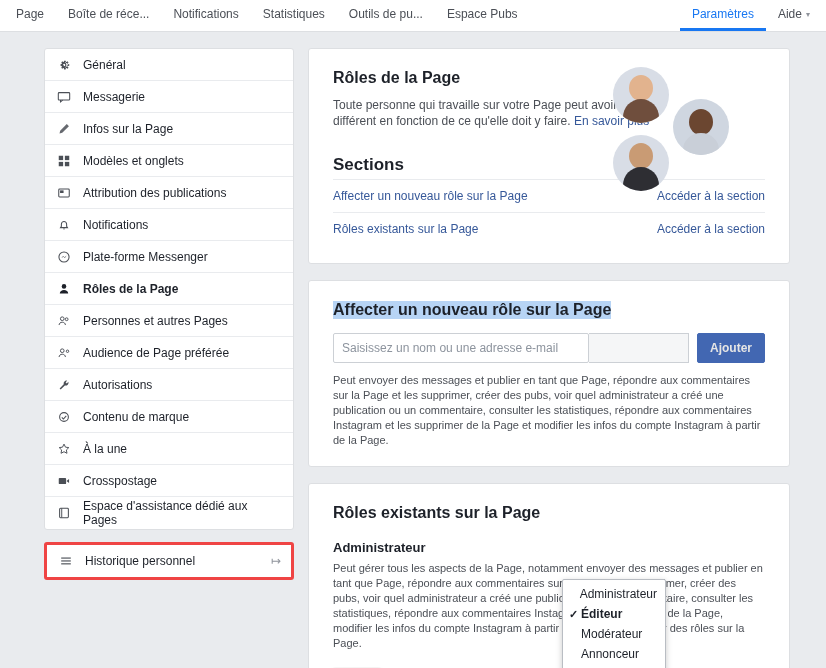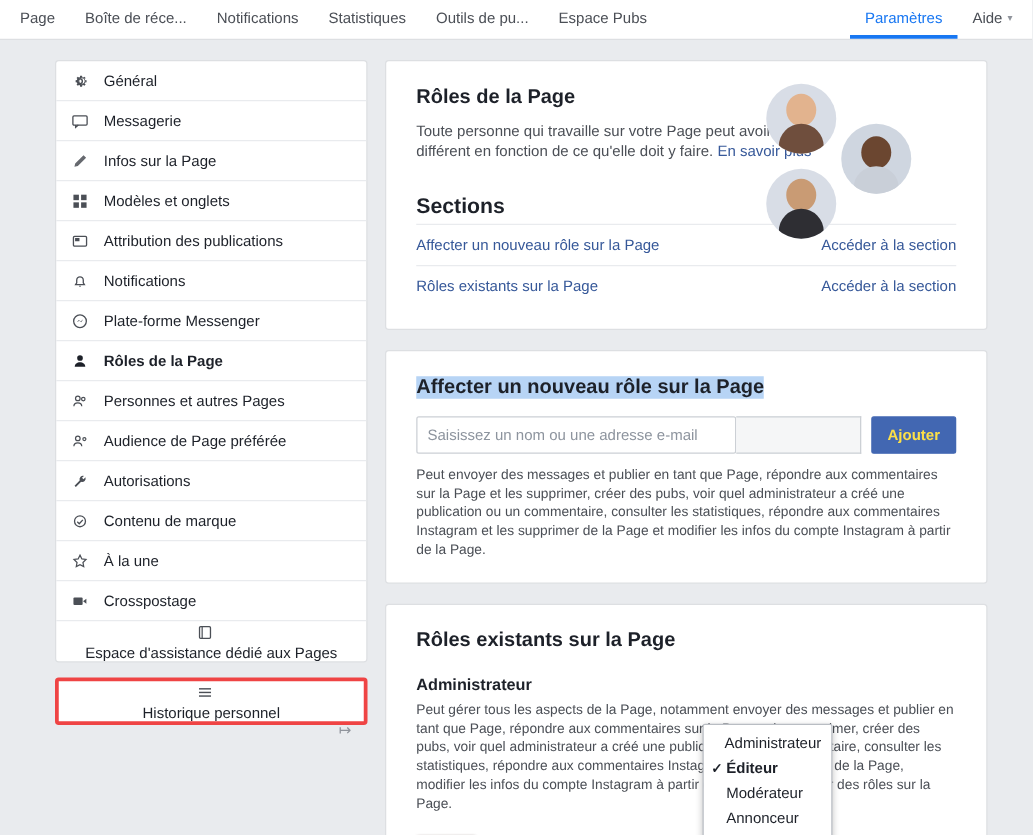--- a/index.html
+++ b/index.html
@@ -58,21 +58,21 @@
   .side-item {
     display: flex;
     align-items: center;
     height: 32px;
     padding: 0 10px;
     border-bottom: 1px solid #e9ebee;
     color: #1d2129;
     font-size: 12px;
     cursor: pointer;
   }
-  .side-item:last-child { border-bottom: none; flex-direction: column; }
+  .side-item:last-child { border-bottom: none; }
   .side-item.selected { font-weight: bold; }
   .side-icon {
     width: 18px; height: 18px;
     margin-right: 10px;
     display: inline-flex;
     align-items: center;
     justify-content: center;
     color: #4b4f56;
     font-size: 12px;
     flex: none;
@@ -166,21 +166,21 @@
     border-left: none;
     background: #f5f6f7;
   }
   .btn-primary {
     height: 30px;
     min-width: 68px;
     margin-left: 8px;
     background: #4267b2;
     border: 1px solid #4267b2;
     border-radius: 2px;
-    color: #fde047;
+    color: #e5e5e5;
     font-size: 12px;
     font-weight: bold;
     cursor: pointer;
     font-family: "Liberation Sans", sans-serif;
   }
   .helper {
     margin-top: 10px;
     font-size: 11px;
     color: #4b4f56;
     line-height: 15px;

